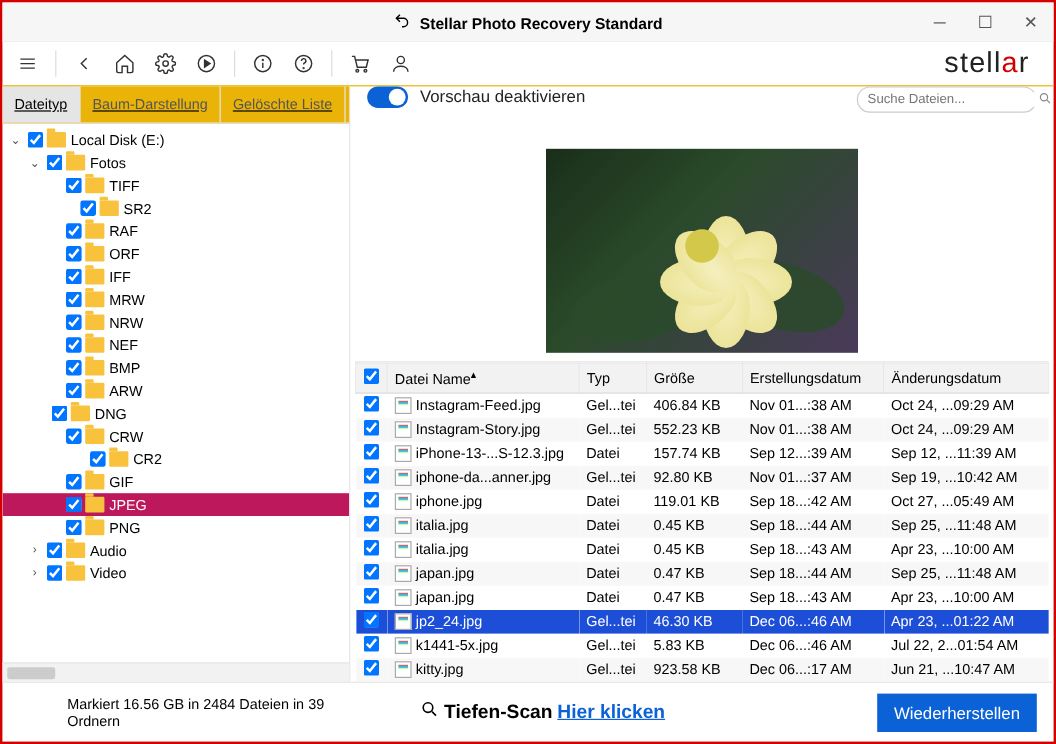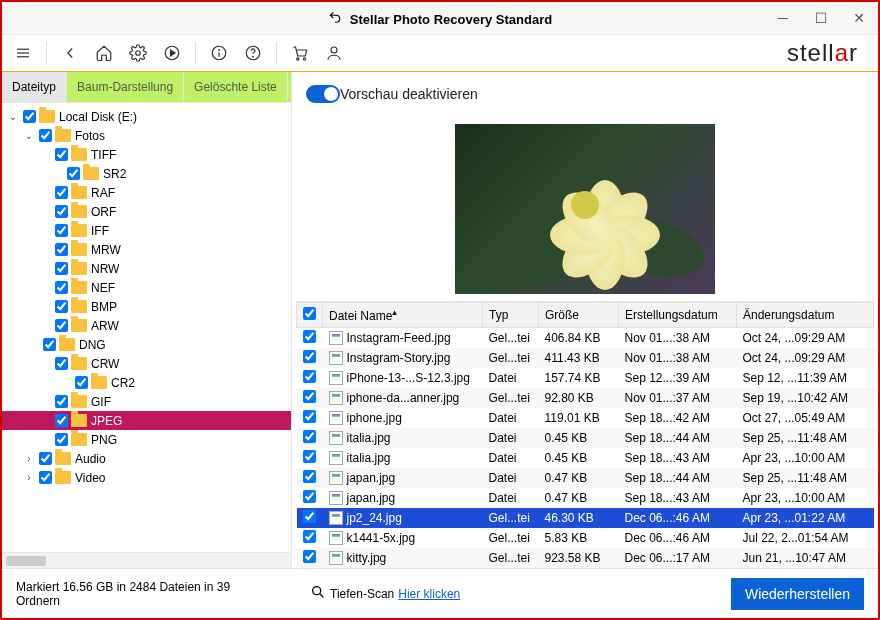--- a/index.html
+++ b/index.html
@@ -17,37 +17,37 @@
 .tbtn svg { width: 18px; height: 18px; stroke: #333; fill: none; stroke-width: 1.6; }
 .tsep { width: 1px; height: 22px; background: #ddd; margin: 0 4px; }
 .brand { margin-left: auto; font-size: 24px; font-weight: 400; letter-spacing: 1px; color: #222; padding-right: 14px; }
 .brand .lred { color: #d40000; }
 
 
 .main { flex: 1; display: flex; min-height: 0; }
 
 
 .left { width: 290px; border-right: 1px solid #e5e5e5; display: flex; flex-direction: column; }
-.tabs { display: flex; background: #bef264; border-bottom: 1px solid #e5e5e5; }
+.tabs { display: flex; background: #eab308; border-bottom: 1px solid #e5e5e5; text-decoration: underline; }
 .tab { padding: 8px 10px; font-size: 12px; color: #555; border-right: 1px solid #e5e5e5; }
 .tab.active { background: #e5e5e5; color: #000; }
 .tree { flex: 1; overflow: auto; font-size: 12px; padding: 4px 0; }
 .treenode { display: flex; align-items: center; height: 19px; padding-left: 4px; white-space: nowrap; }
 .treenode .arrow { width: 14px; text-align: center; color: #555; font-size: 10px; }
 .treenode .cb { margin: 0 3px; }
 .treenode .folder { width: 16px; height: 13px; background: #f9c23c; border-radius: 1px; margin-right: 4px; position: relative; }
 .treenode .folder:before { content:''; position:absolute; top:-3px; left:0; width:7px; height:3px; background:#f9c23c; border-radius:1px 1px 0 0;}
 .treenode.selected { background: #be185d; color: #fff; }
 .treenode.selected .folder { background: #f9c23c; }
 .hscroll { height: 16px; background: #f2f2f2; border-top: 1px solid #e5e5e5; display:flex; align-items:center; }
 .hscroll .thumb { width: 40px; height: 10px; background: #ccc; border-radius: 2px; margin-left: 4px; }
 
 
 .right { flex: 1; display: flex; flex-direction: column; min-width: 0; }
-.rtop { height: 44px; display: flex; align-items: center; padding: 0 14px; }
+.rtop { height: 44px; display: flex; align-items: flex-start; padding: 0 14px; gap: 10px; }
 .toggle { width: 34px; height: 18px; background: #0b61d6; border-radius: 9px; position: relative; }
 .toggle .knob { position: absolute; right: 2px; top: 2px; width: 14px; height: 14px; background: #fff; border-radius: 50%; }
 .rtop .plabel { font-size: 14px; color: #222; }
 .search { margin-left: auto; width: 150px; height: 22px; border: 1px solid #ccc; border-radius: 11px; display: flex; align-items: center; padding: 0 8px; font-size: 11px; color: #888; }
 .search input { border: none; outline: none; flex: 1; font-size: 11px; }
 .preview { height: 185px; display: flex; align-items: center; justify-content: center; }
 .previmg { width: 260px; height: 170px; background: linear-gradient(135deg,#1a2e1a 0%,#2a4a2a 40%,#4a3a5a 100%); position: relative; overflow:hidden; }
 .flower { position:absolute; left:50%; top:48%; transform:translate(-50%,-50%); }
 .petal { position:absolute; width:40px; height:60px; background:radial-gradient(ellipse at 50% 70%,#f5f0c0,#e8df8a); border-radius:50% 50% 50% 50%/60% 60% 40% 40%; }
 .center { position:absolute; left:-14px; top:-14px; width:28px; height:28px; background:#d4c84a; border-radius:50%; }
@@ -57,22 +57,22 @@
 table { width: 100%; border-collapse: collapse; }
 th { text-align: left; font-weight: 400; background: #f2f2f2; border: 1px solid #e0e0e0; padding: 4px 6px; font-size: 12px; position: sticky; top: 0; }
 td { padding: 2px 6px; border-bottom: 0; white-space: nowrap; overflow: hidden; text-overflow: ellipsis; }
 tr.sel td { background: #1d4ed8; color: #fff; }
 tr.alt td { background: #f7f7f7; }
 .fileicon { display:inline-block; width:14px; height:14px; background:#fff; border:1px solid #aaa; margin-right:4px; vertical-align:middle; position:relative; }
 .fileicon:before { content:''; position:absolute; top:2px; left:2px; right:2px; height:3px; background:linear-gradient(#f44,#4af,#4f4); }
 
 
 .footer { height: 50px; border-top: 1px solid #e5e5e5; display: flex; align-items: center; padding: 0 14px; font-size: 12px; }
-.footer .status { max-width: 240px; }
-.footer .deep { display: flex; align-items: center; gap: 4px; margin-left: 54px; font-size: 12px; }
+.footer .status { max-width: 240px; margin-left: 40px; }
+.footer .deep { display: flex; align-items: center; gap: 4px; margin-left: 54px; font-size: 16px; font-weight: bold; }
 .footer .deep a { color: #0b61d6; }
 .restore { margin-left: auto; background: #0b61d6; color: #fff; border: none; padding: 8px 14px; font-size: 14px; }
 
 .chkcell { width: 24px; text-align:center; }
 th.name { width: 160px; }
 th.typ { width: 56px; }
 th.size { width: 80px; }
 th.cd { width: 118px; }
 th.md { width: auto; }
 .sortind { font-size: 9px; vertical-align: super; }
@@ -294,20 +294,27 @@
         <div class="thumb"></div>
       </div>
   </div>
 
   <div class="right">
     <div class="rtop">
       <div class="toggle">
           <div class="knob"></div>
         </div>
       <div class="plabel">Vorschau deaktivieren</div>
+      <div class="search">
+        <input placeholder="Suche Dateien..." style="">
+        <span><svg width="12" height="12" viewBox="0 0 24 24" fill="none" stroke="#888" stroke-width="2">
+              <circle cx="10" cy="10" r="6"></circle>
+              <line x1="20" y1="20" x2="15" y2="15"></line>
+            </svg></span>
+      </div>
     </div>
     <div class="preview">
       <div class="previmg">
         <div class="leaf" style="left:20px; bottom:10px; transform:rotate(-10deg)"></div>
         <div class="leaf" style="right:10px; bottom:20px; transform:rotate(15deg)"></div>
         <div class="flower">
           <div class="petal" style="transform:rotate(0deg) translateY(-25px)"></div>
           <div class="petal" style="transform:rotate(45deg) translateY(-25px)"></div>
           <div class="petal" style="transform:rotate(90deg) translateY(-25px)"></div>
           <div class="petal" style="transform:rotate(135deg) translateY(-25px)"></div>
@@ -337,21 +344,21 @@
   <td><span class="fileicon"></span>Instagram-Feed.jpg</td>
   <td>Gel...tei</td>
   <td>406.84 KB</td>
   <td>Nov 01...:38 AM</td>
   <td>Oct 24, ...09:29 AM</td>
             </tr>
             <tr class="alt">
               <td class="chkcell"><input type="checkbox" checked="" style=""></td>
   <td><span class="fileicon"></span>Instagram-Story.jpg</td>
   <td>Gel...tei</td>
-  <td>411.43 KB</td>
+  <td>552.23 KB</td>
   <td>Nov 01...:38 AM</td>
   <td>Oct 24, ...09:29 AM</td>
             </tr>
             <tr>
               <td class="chkcell"><input type="checkbox" checked="" style=""></td>
   <td><span class="fileicon"></span>iPhone-13-...S-12.3.jpg</td>
   <td>Datei</td>
   <td>157.74 KB</td>
   <td>Sep 12...:39 AM</td>
   <td>Sep 12, ...11:39 AM</td>

